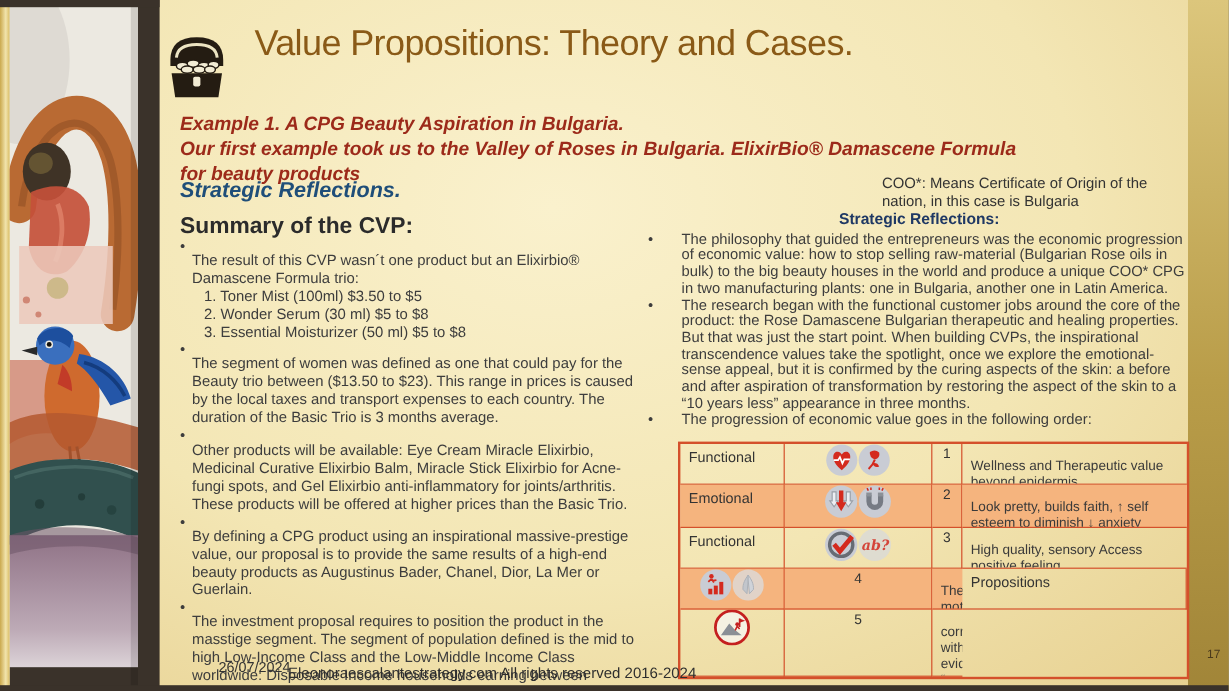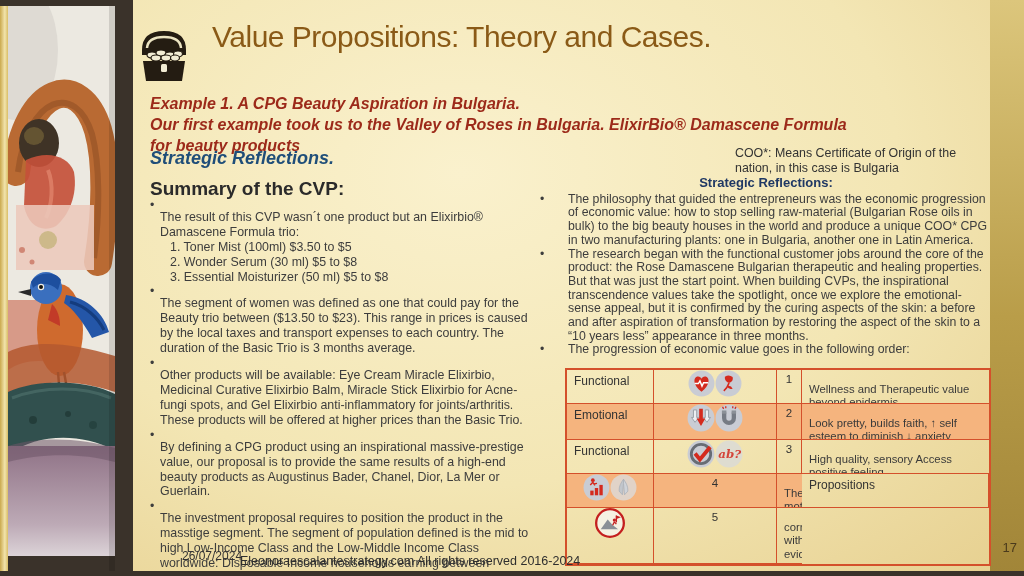--- a/index.html
+++ b/index.html
@@ -8,21 +8,21 @@
          background:radial-gradient(ellipse at 45% 30%, #faf1cd 0%, #f3e6b4 55%, #e6cf8e 100%);}
   
   .gold-strip{position:absolute;left:0;top:0;width:8px;height:576px;
               background:linear-gradient(to right,#caa94e,#f2e4ac 60%,#d9bd66);}
   .painting{position:absolute;left:8px;top:0;width:107px;height:576px;}
   .divider-bar{position:absolute;left:115px;top:0;width:18px;height:576px;background:#3a322a;}
   .top-edge{position:absolute;left:0;top:0;width:133px;height:6px;background:#3a322a;}
   .bottom-edge{position:absolute;left:0;bottom:0;width:1024px;height:5px;background:#3a322a;z-index:9;}
   .right-band{position:absolute;right:0;top:0;width:34px;height:576px;
               background:linear-gradient(to bottom,#dcc67c,#b99d49 55%,#a18538);}
-  .page-num{position:absolute;right:7px;top:540px;font-size:13px;color:#4a3a1c;z-index:5;}
+  .page-num{position:absolute;right:7px;top:540px;font-size:10px;color:#4a3a1c;z-index:5;}
 
   
   .chest{position:absolute;left:138px;top:28px;width:52px;height:56px;}
   .title{position:absolute;left:212px;top:20px;width:790px;font-size:30px;letter-spacing:-0.5px;
          color:#8a5a17;white-space:nowrap;}
   .example{position:absolute;left:150px;top:93px;width:708px;
            font-size:16px;line-height:21px;font-weight:bold;font-style:italic;color:#9c2a1a;}
   .sr-left{position:absolute;left:150px;top:148px;font-size:18px;font-weight:bold;
            font-style:italic;color:#1f4e79;}
 

